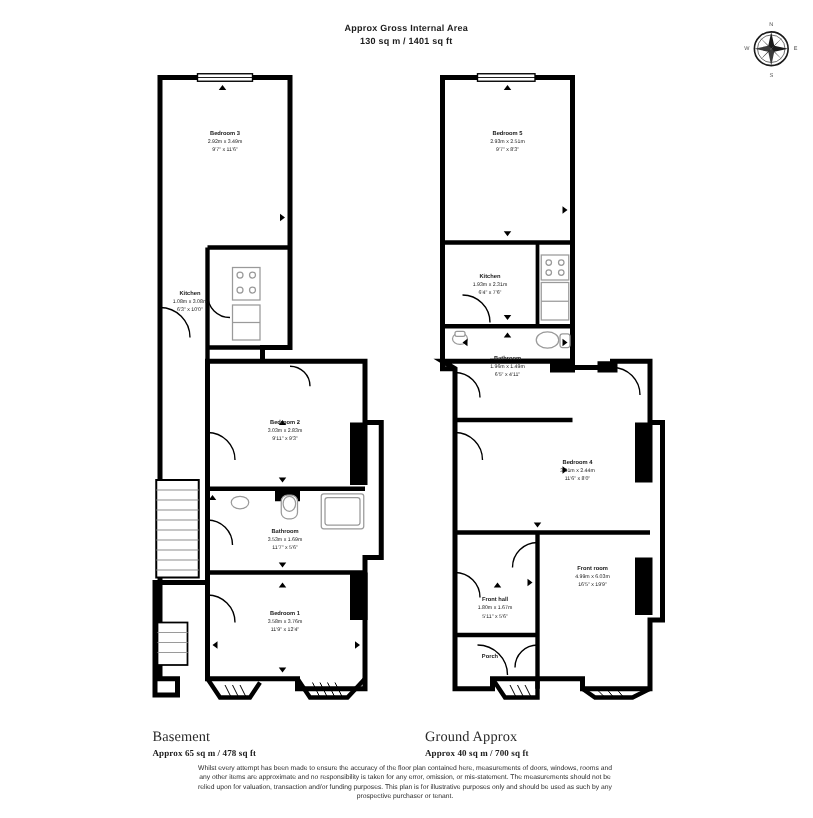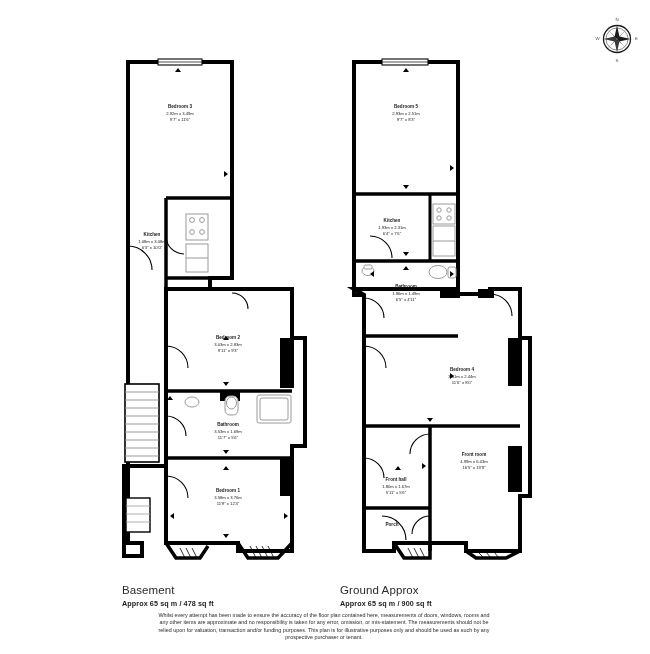--- a/index.html
+++ b/index.html
@@ -51,20 +51,21 @@
   #plan-basement { left: 100px; top: 46px; width: 220px; height: 520px; }
   #plan-ground  { left: 330px; top: 46px; width: 220px; height: 520px; }
 
   .plan svg { display: block; overflow: visible; }
 
   
 
   
   .floor-caption {
     position: absolute;
+    font-family: Liberation Serif, serif;
   }
   #caption-basement { left: 122px; top: 583px; }
   #caption-ground  { left: 340px; top: 583px; }
   .floor-caption .fc-title {
     font-size: 11.5px;
     font-weight: normal;
     color: #2a2a2a;
     line-height: 14px;
     letter-spacing: 0.1px;
   }
@@ -88,20 +89,24 @@
     line-height: 7.4px;
     color: #2b2b2b;
   }
   .disclaimer span { display: block; }
 </style>
 </head>
 <body>
 
 <div id="page">
 
+  <div class="header">
+    <div>Approx Gross Internal Area</div>
+    <div>130 sq m / 1401 sq ft</div>
+  </div>
 
   <div class="compass">
     <svg viewBox="0 0 50 50" width="50" height="50">
       <circle cx="25" cy="25" r="13.5" fill="none" stroke="#1a1a1a" stroke-width="1.3"></circle>
       <circle cx="25" cy="25" r="11" fill="none" stroke="#1a1a1a" stroke-width="0.5"></circle>
 
       <path d="M25 11.5 L27.4 22.6 L25 25 L22.6 22.6 Z" fill="#1a1a1a"></path>
       <path d="M25 38.5 L27.4 27.4 L25 25 L22.6 27.4 Z" fill="#3a3a3a"></path>
       <path d="M11.5 25 L22.6 27.4 L25 25 L22.6 22.6 Z" fill="#3a3a3a"></path>
       <path d="M38.5 25 L27.4 27.4 L25 25 L27.4 22.6 Z" fill="#1a1a1a"></path>
@@ -400,21 +405,21 @@
     </svg>
   </div>
 
   <div class="floor-caption" id="caption-basement">
     <div class="fc-title">Basement</div>
     <div class="fc-area">Approx 65 sq m / 478 sq ft</div>
   </div>
 
   <div class="floor-caption" id="caption-ground">
     <div class="fc-title">Ground Approx</div>
-    <div class="fc-area">Approx 65 sq m / 900 sq ft</div>
+    <div class="fc-area">Approx 40 sq m / 700 sq ft</div>
   </div>
 
   <div class="disclaimer">
     <span>Whilst every attempt has been made to ensure the accuracy of the floor plan contained here, measurements of doors, windows, rooms and</span>
     <span>any other items are approximate and no responsibility is taken for any error, omission, or mis-statement. The measurements should not be</span>
     <span>relied upon for valuation, transaction and/or funding purposes. This plan is for illustrative purposes only and should be used as such by any</span>
     <span>prospective purchaser or tenant.</span>
   </div>
 
 </div>

